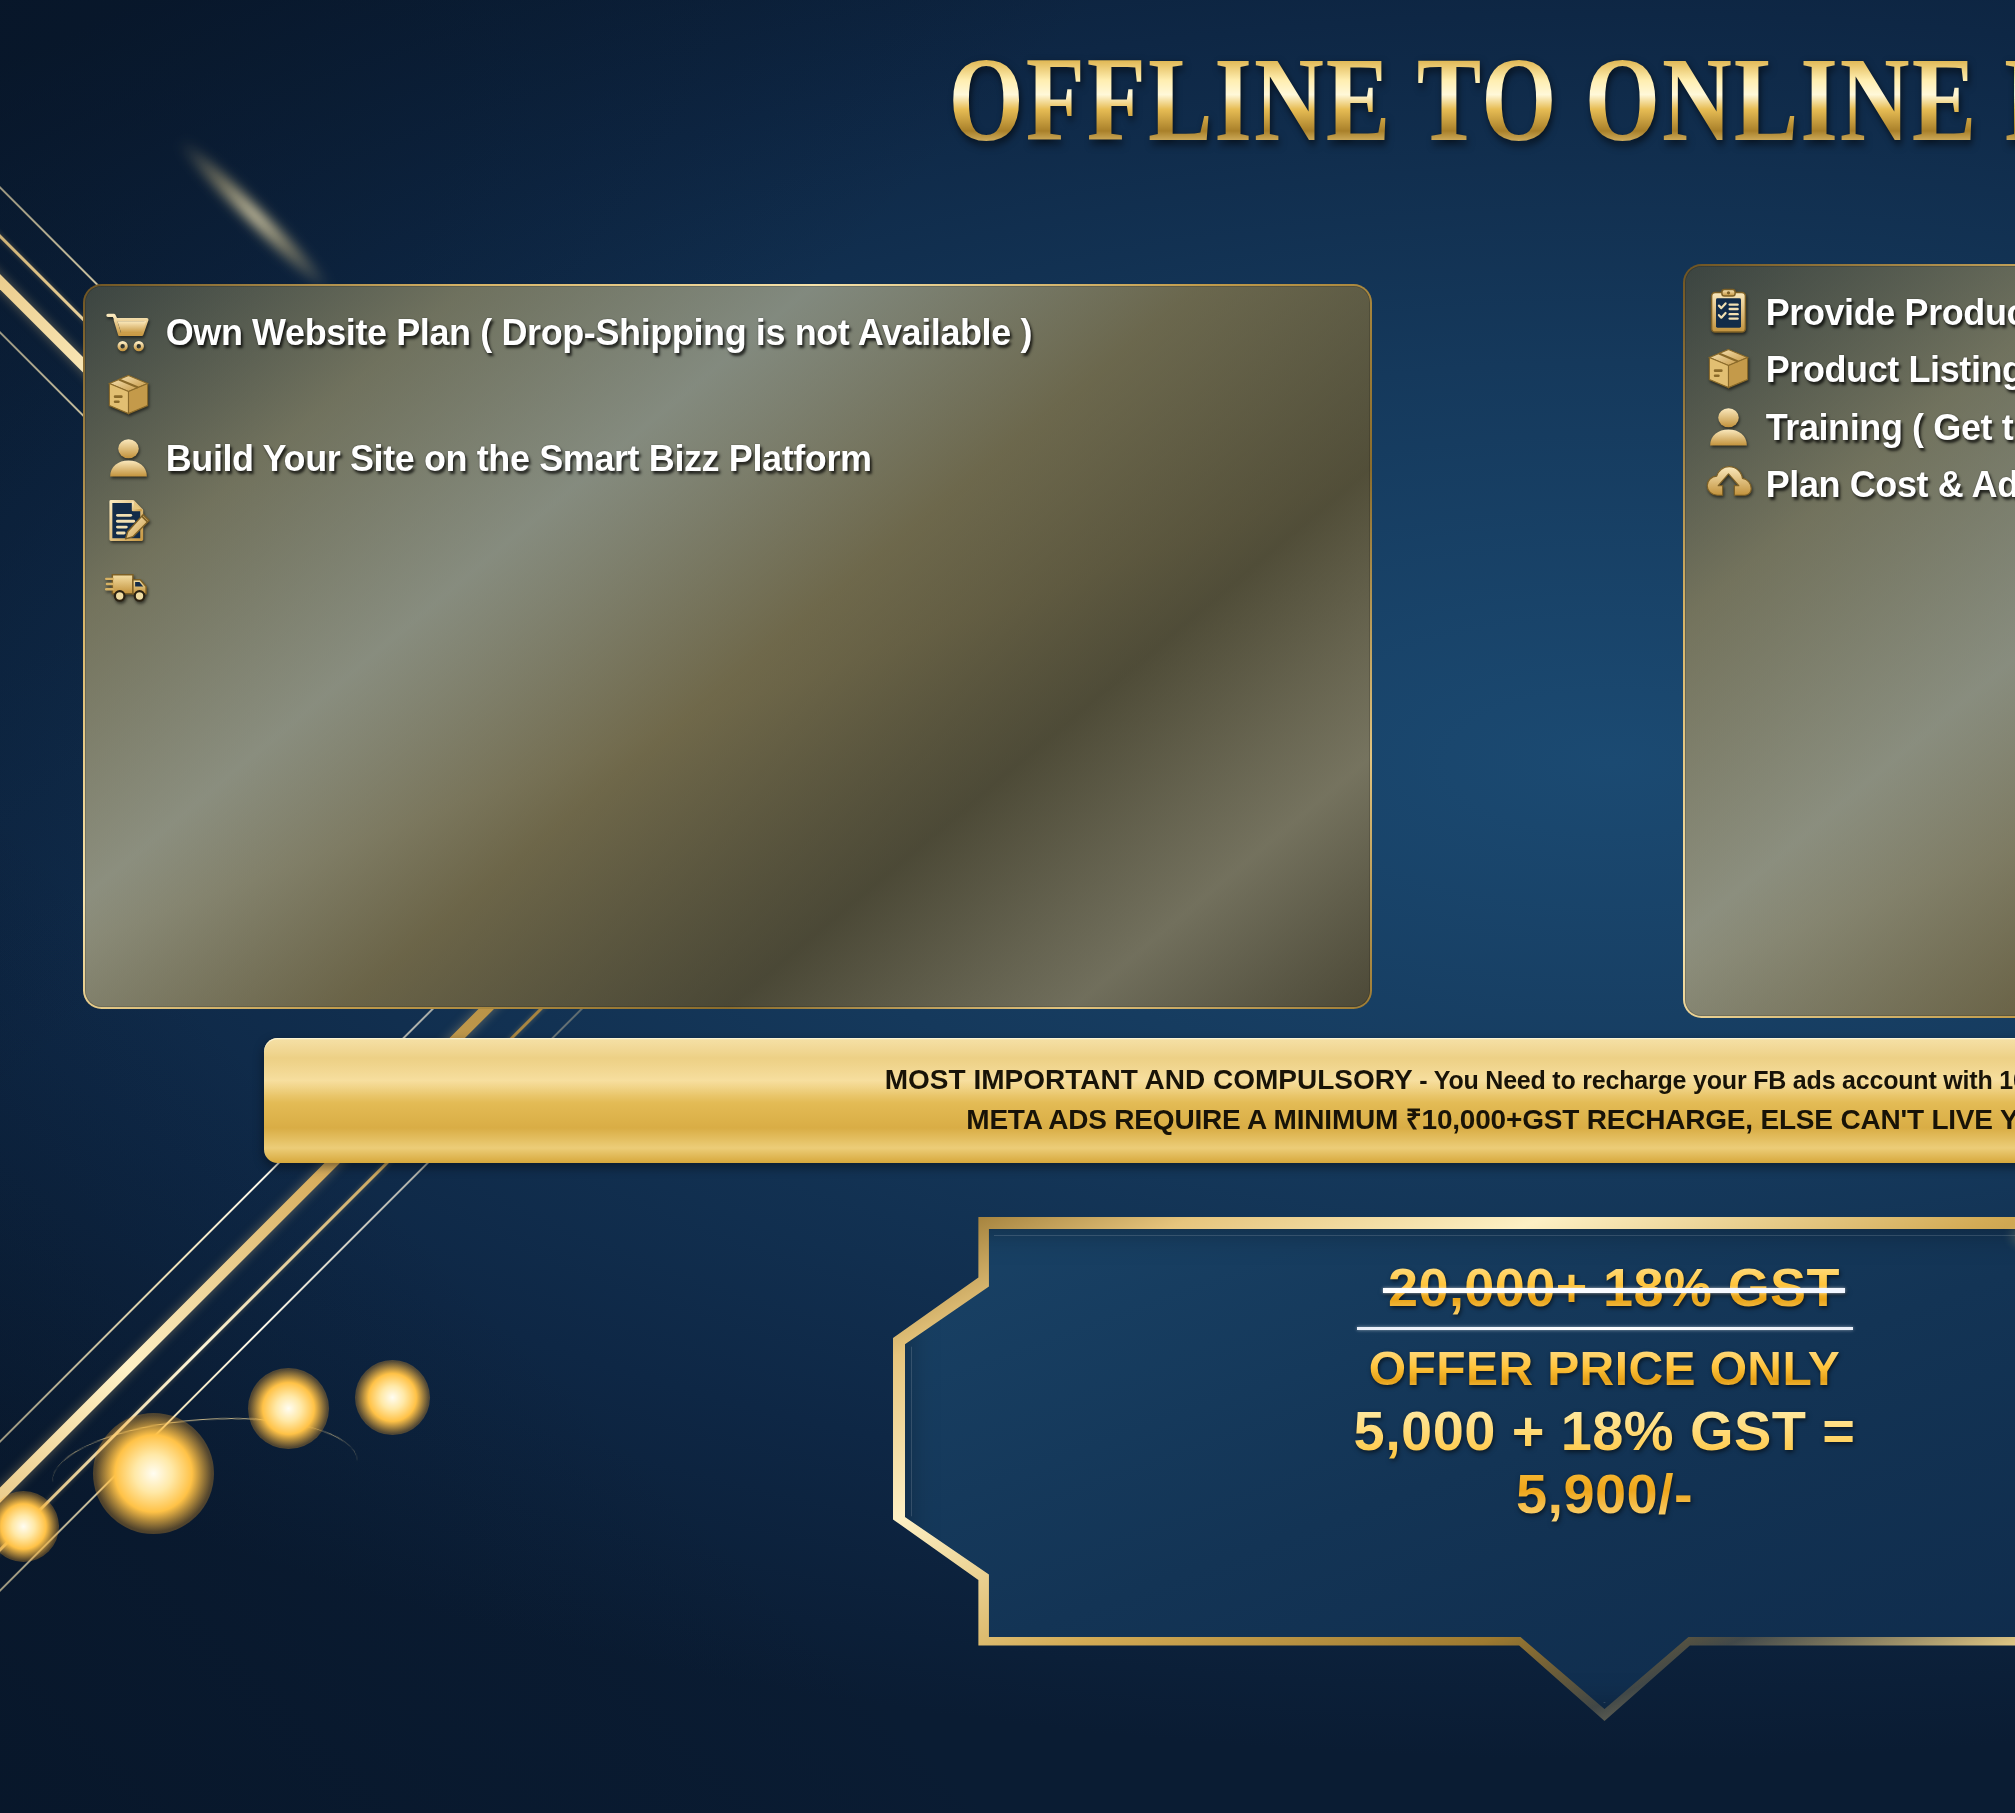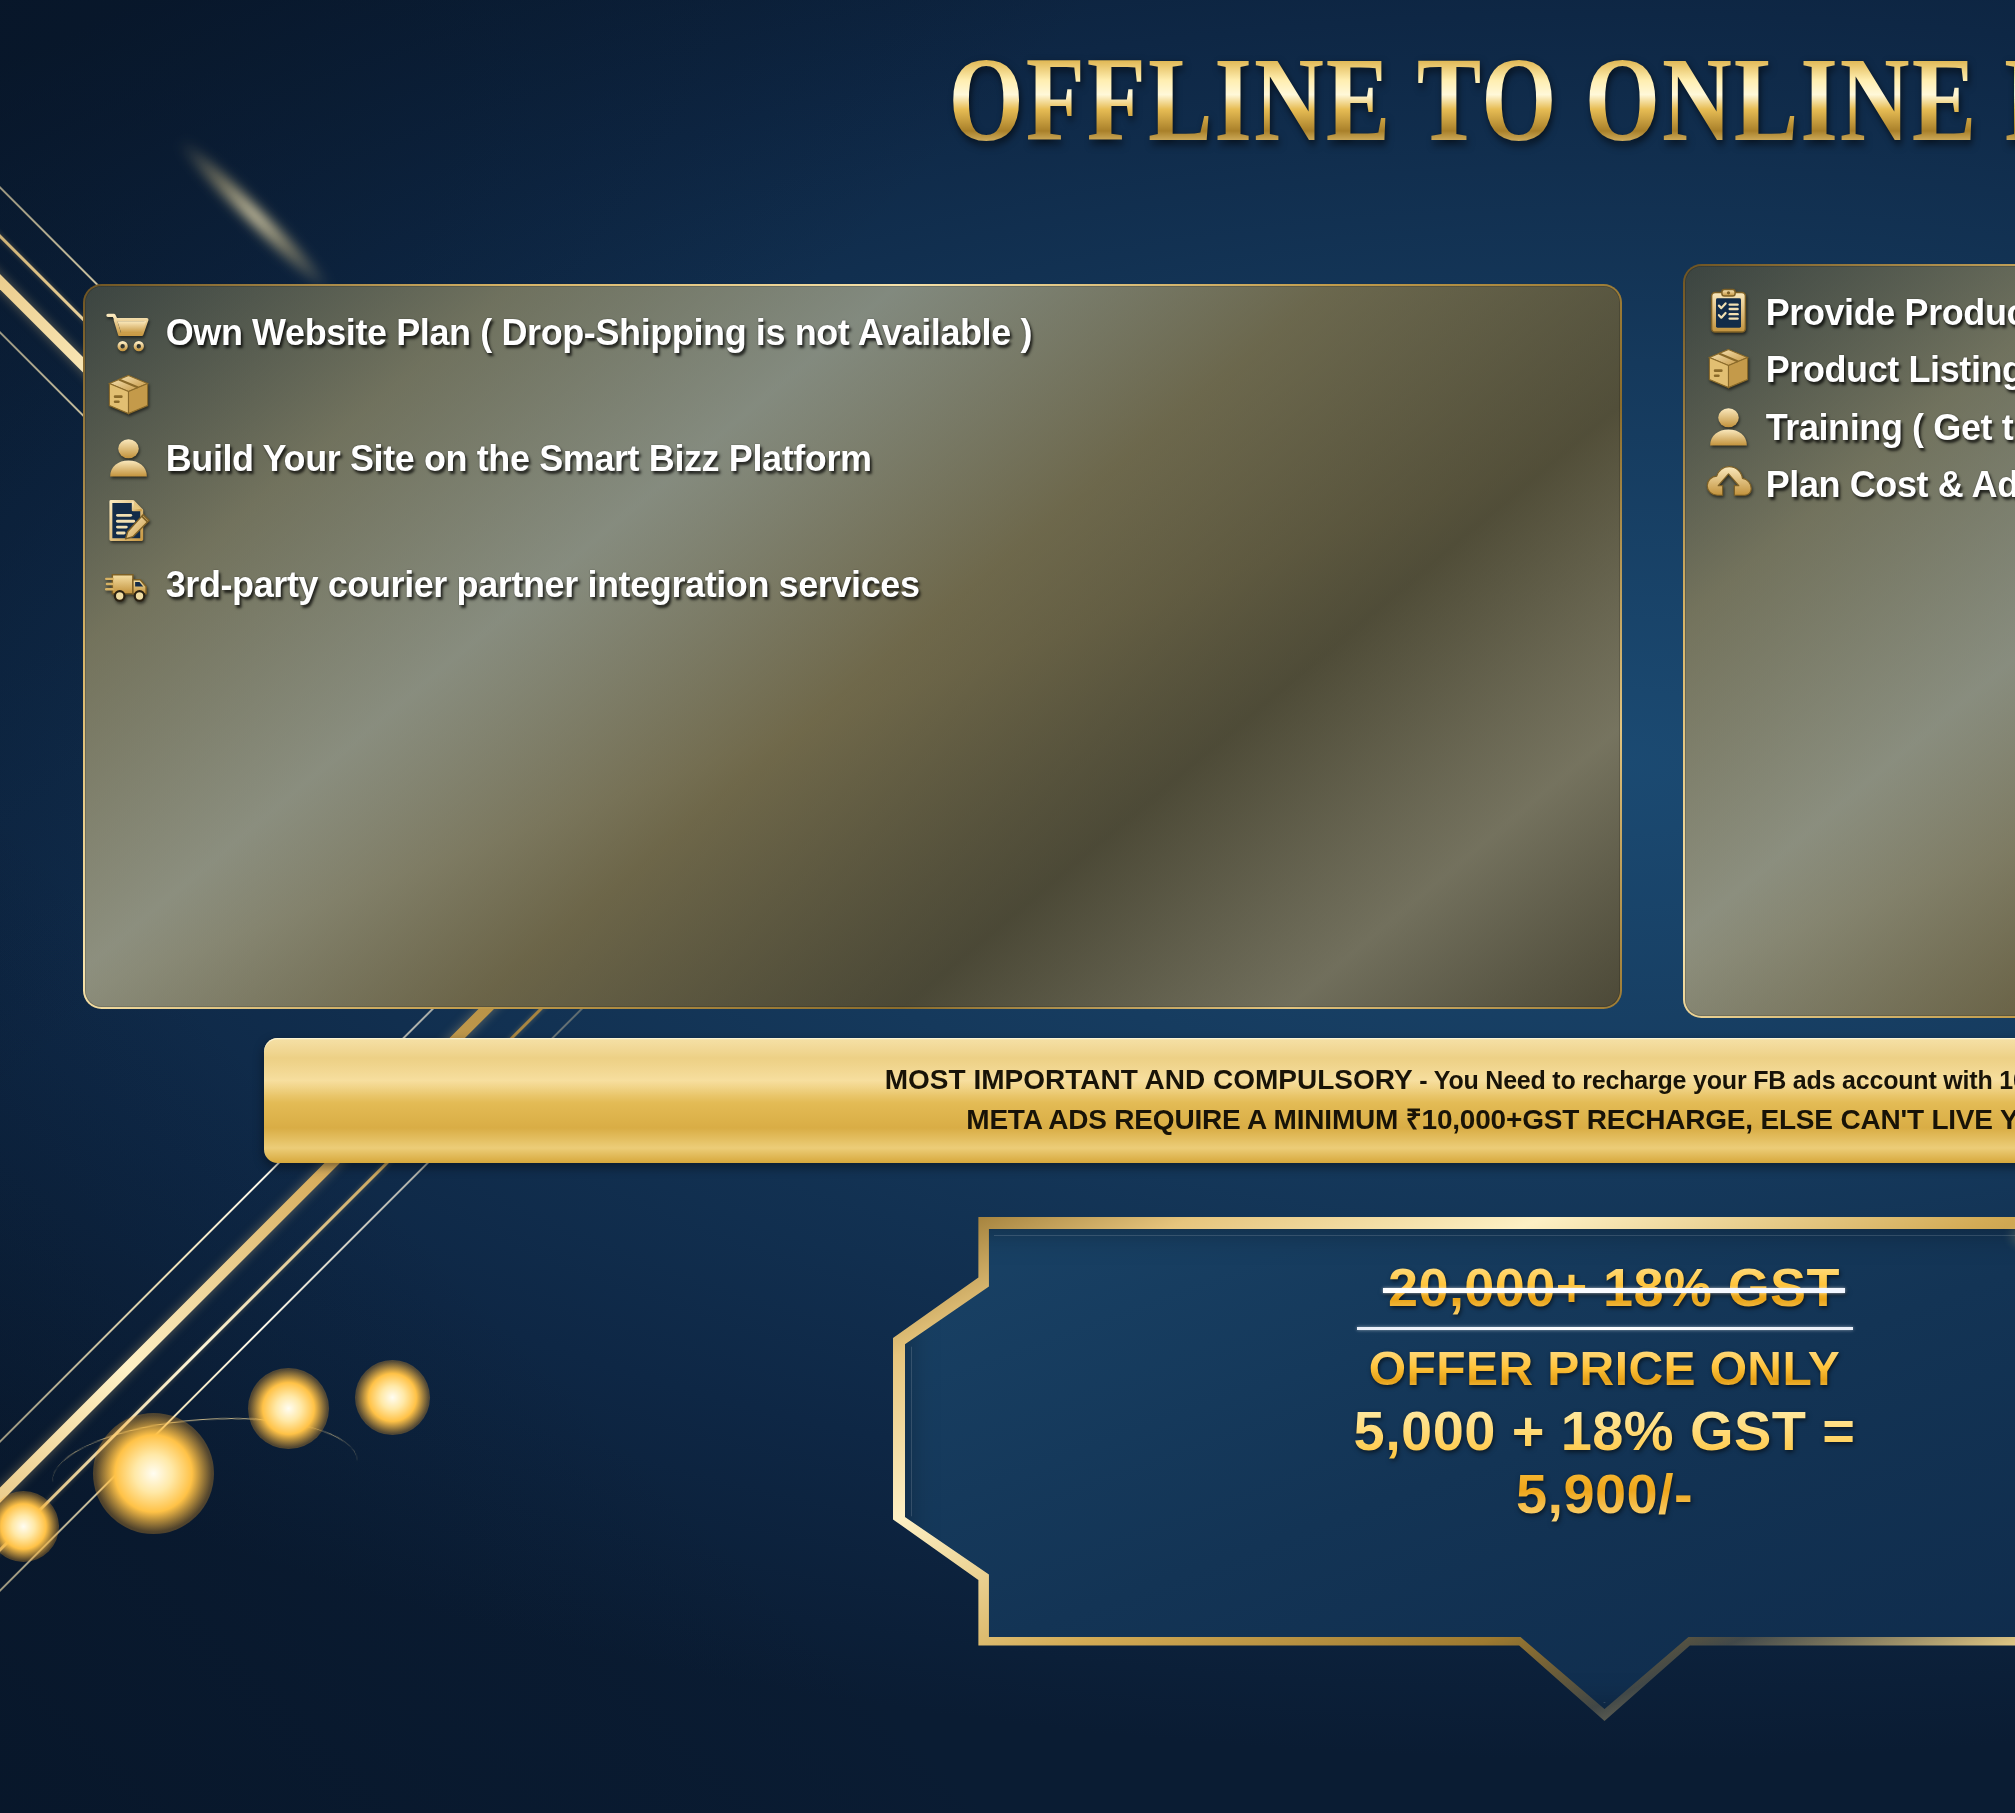--- a/index.html
+++ b/index.html
@@ -94,21 +94,21 @@
     background:
       linear-gradient(160deg, rgba(18,56,90,.78) 0%, rgba(13,42,72,.72) 55%, rgba(10,32,58,.78) 100%) padding-box,
       linear-gradient(150deg,#c9a košt) border-box;
     background-image:
       linear-gradient(160deg, rgba(18,56,90,.55) 0%, rgba(13,42,72,.45) 55%, rgba(10,32,58,.55) 100%),
       linear-gradient(140deg,#6d5322 0%, #d7b467 18%, #f7e3ab 34%, #c19c4c 52%, #8a6c2c 70%, #e2c47f 86%, #9c7a33 100%);
     background-origin:padding-box, border-box;
     background-clip:padding-box, border-box;
     box-shadow:0 0 0 0.8px rgba(0,0,0,.18) inset;
   }
-  #card-left  { left:83px;  top:284px; width:1539px; height:725px; }
+  #card-left  { left:83px;  top:284px; width:1289px; height:725px; }
   #card-right { left:1683px; top:264px; width:1459px; height:754px; }
 
   .card-inner { padding:24px 22.6px 0 20px; height:100%; }
 
   .feat { display:flex; align-items:flex-start; gap:13.7px; margin-bottom:17px; }
   .feat:last-child { margin-bottom:0; }
 
   .feat-ico { flex:0 0 auto; width:47px; height:47px; position:relative; margin-top:-2.4px; }
   .feat-ico svg { width:100%; height:100%; display:block;
     filter:drop-shadow(1.2px 2px 1.6px rgba(0,0,0,.55)); }
@@ -342,21 +342,20 @@
           <path d="M10 20h28v26H10z" fill="url(#g5)" stroke="#7d6026" stroke-width="2"></path>
           <path d="M38 27h10l8 9v10H38z" fill="url(#g5)" stroke="#7d6026" stroke-width="2"></path>
           <path d="M41 30h6l5 6h-11z" fill="#132c49"></path>
           <circle cx="20" cy="49" r="6.5" fill="#f0dca2" stroke="#2a2112" stroke-width="3"></circle>
           <circle cx="47" cy="49" r="6.5" fill="#f0dca2" stroke="#2a2112" stroke-width="3"></circle>
           <rect x="0" y="24" width="12" height="3.4" rx="1.7" fill="#d8b263"></rect>
           <rect x="1" y="31" width="11" height="3.4" rx="1.7" fill="#d8b263"></rect>
           <rect x="0" y="38" width="12" height="3.4" rx="1.7" fill="#d8b263"></rect>
         </svg>
       </span>
-      <span class="feat-txt">3rd-party courier partner integration services</span>
     </div>
 
   </div>
 </div>
 
 <div id="card-right" class="card">
   <div class="card-inner">
 
     <div class="feat">
       <span class="feat-ico">

